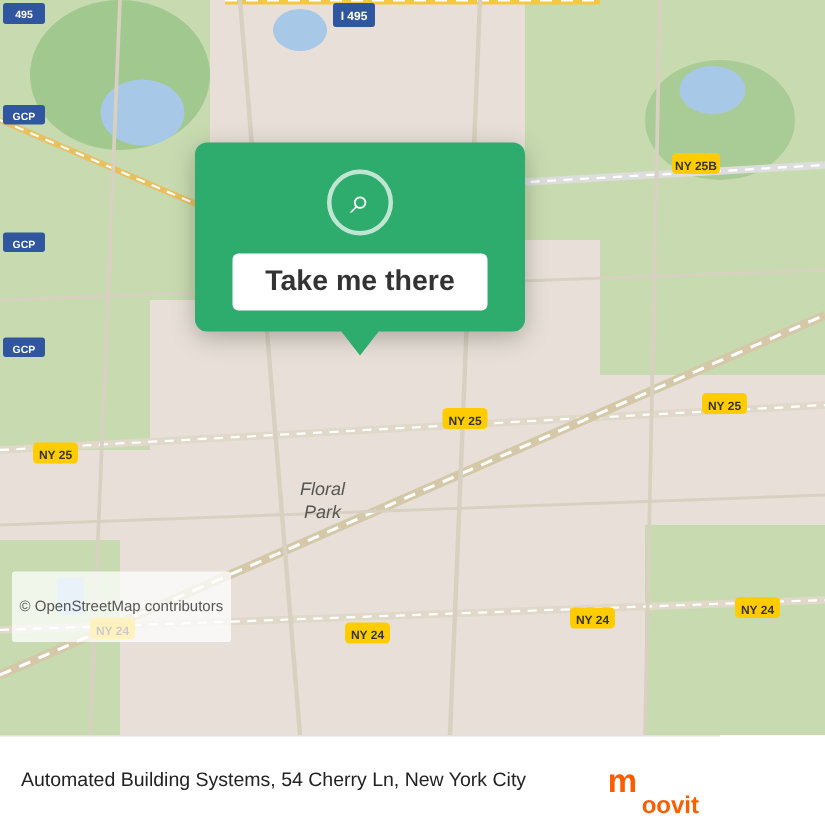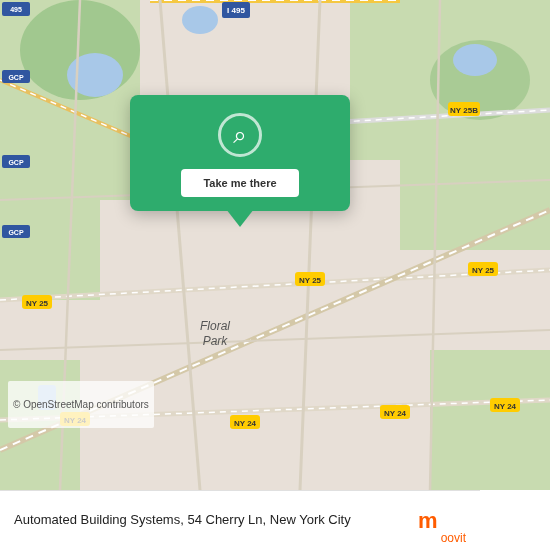--- a/index.html
+++ b/index.html
@@ -70,21 +70,21 @@
       font-size: 24px;
       line-height: 1;
     }
 
     #take-me-there-btn {
       background: white;
       color: #333;
       border: none;
       border-radius: 4px;
       padding: 8px 22px;
-      font-size: 11px;
+      font-size: 19px;
       font-weight: 600;
       cursor: pointer;
       white-space: nowrap;
     }
 
     
     #bottom-bar {
       width: 480px;
       height: 60px;
       background: white;
@@ -110,22 +110,22 @@
 
     #moovit-m {
       color: #ff5c00;
       font-size: 22px;
       font-weight: 900;
       line-height: 1;
     }
 
     #moovit-text {
       color: #ff5c00;
-      font-size: 12px;
-      font-weight: 400;
+      font-size: 16px;
+      font-weight: 700;
       margin-top: 34px;
     }
 
     
     #osm-attribution {
       position: absolute;
       bottom: 62px;
       left: 8px;
       background: rgba(255,255,255,0.75);
       padding: 18px 5px;

